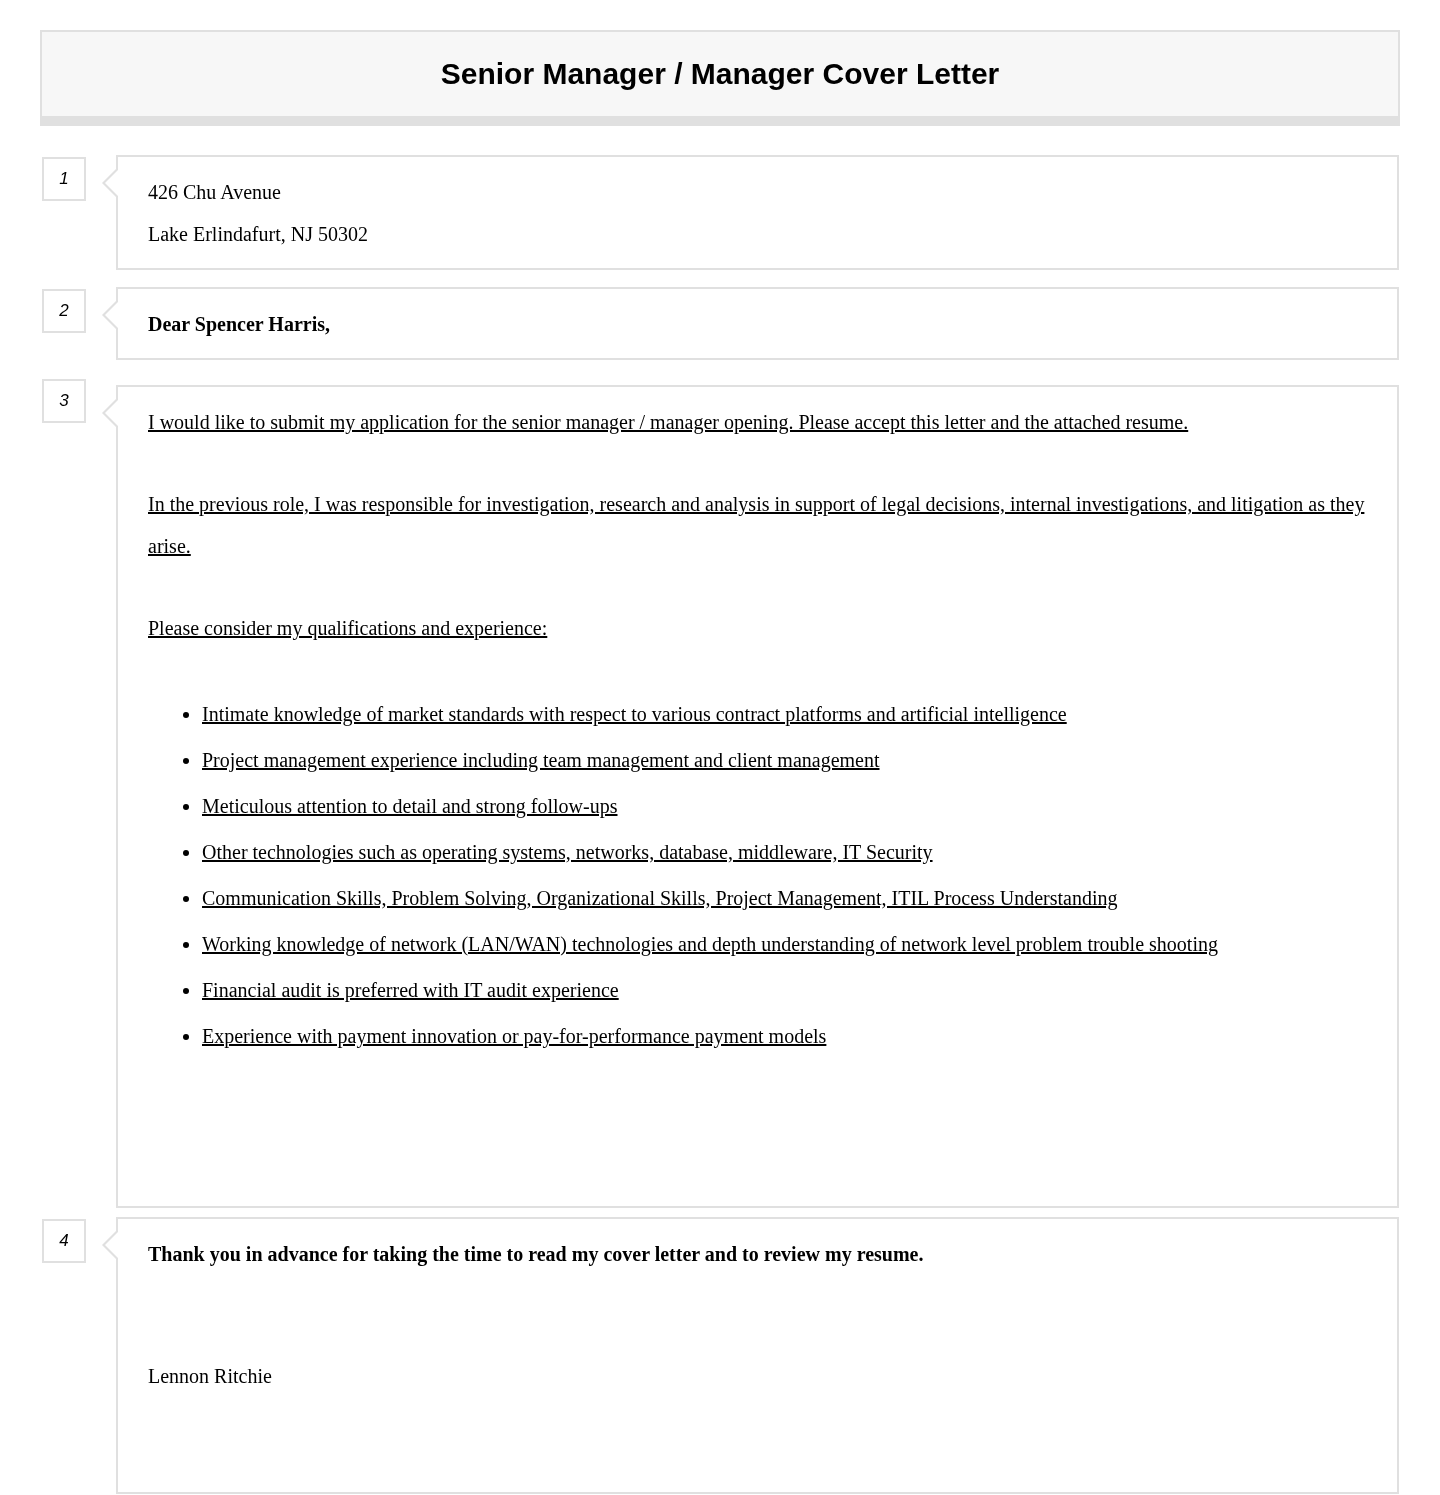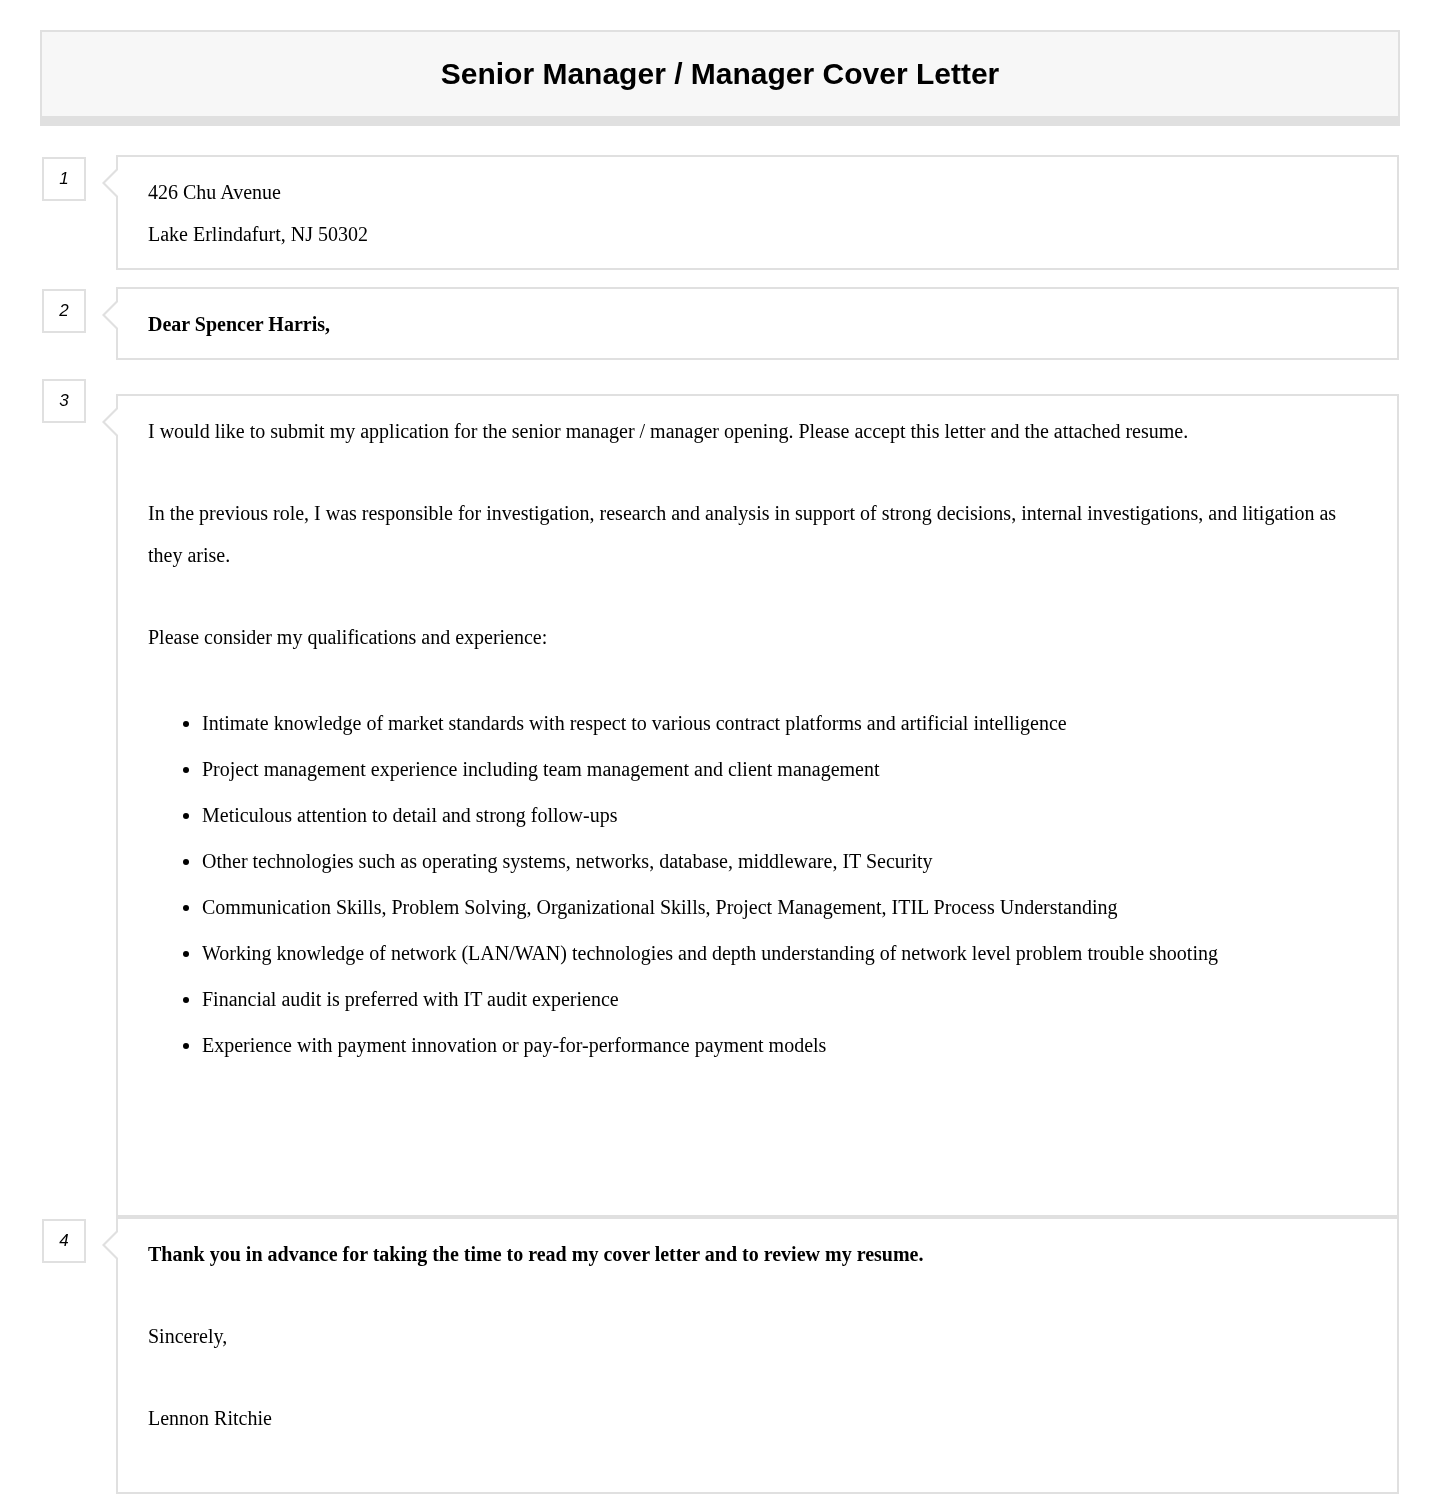--- a/index.html
+++ b/index.html
@@ -55,24 +55,24 @@
 
 <div class="section" style="top:287px;">
   <div class="num" style="top:2px;">2</div>
   <div class="box" style="top:0; height:73px;">
     <p class="bold">Dear Spencer Harris,</p>
   </div>
 </div>
 
 <div class="section" style="top:377px;">
   <div class="num" style="top:2px;">3</div>
-  <div class="box" style="top:17px; height:823px;">
+  <div class="box" style="top:8px; height:823px;text-decoration:underline;">
     <p>I would like to submit my application for the senior manager / manager opening. Please accept this letter and the attached resume.</p>
     <div class="gap"></div>
-    <p>In the previous role, I was responsible for investigation, research and analysis in support of strong decisions, internal investigations, and litigation as they arise.</p>
+    <p>In the previous role, I was responsible for investigation, research and analysis in support of legal decisions, internal investigations, and litigation as they arise.</p>
     <div class="gap"></div>
     <p>Please consider my qualifications and experience:</p>
     <div class="gap"></div>
     <ul>
       <li>Intimate knowledge of market standards with respect to various contract platforms and artificial intelligence</li>
       <li>Project management experience including team management and client management</li>
       <li>Meticulous attention to detail and strong follow-ups</li>
       <li>Other technologies such as operating systems, networks, database, middleware, IT Security</li>
       <li>Communication Skills, Problem Solving, Organizational Skills, Project Management, ITIL Process Understanding</li>
       <li>Working knowledge of network (LAN/WAN) technologies and depth understanding of network level problem trouble shooting</li>
@@ -80,17 +80,16 @@
       <li>Experience with payment innovation or pay-for-performance payment models</li>
     </ul>
   </div>
 </div>
 
 <div class="section" style="top:1217px;">
   <div class="num" style="top:2px;">4</div>
   <div class="box" style="top:0; height:277px;">
     <p class="bold">Thank you in advance for taking the time to read my cover letter and to review my resume.</p>
     <div class="gap"></div>
-    <p>Sincerely,</p>
     <div class="gap"></div>
     <p>Lennon Ritchie</p>
   </div>
 </div>
 
 </body></html>

